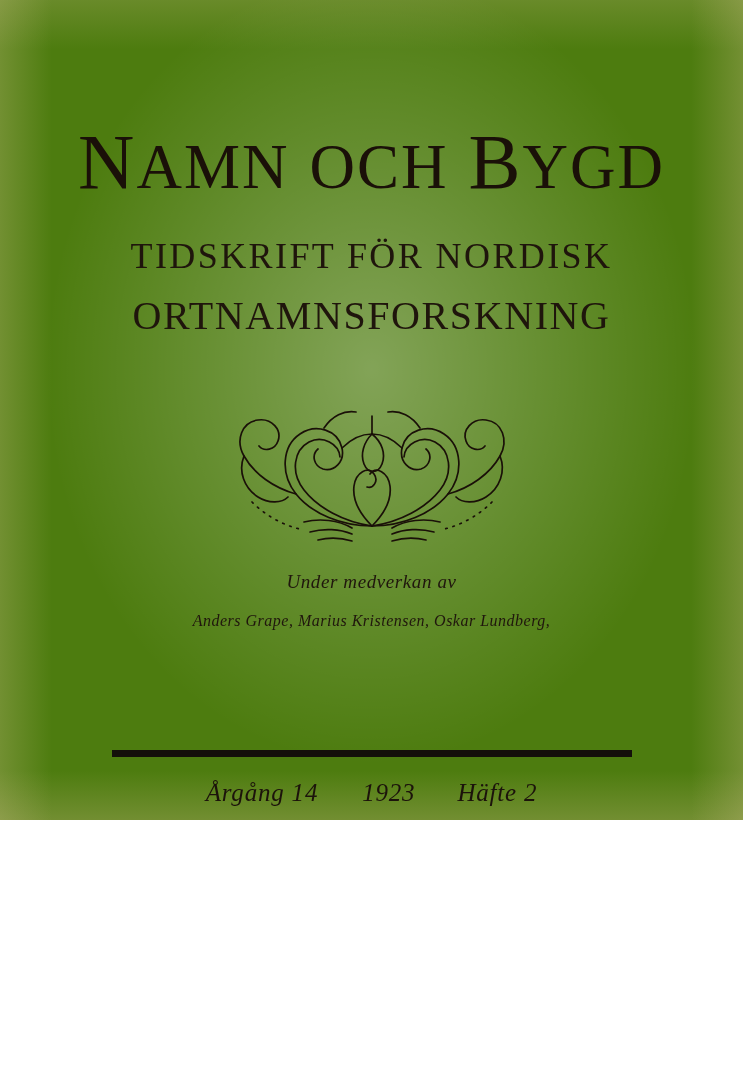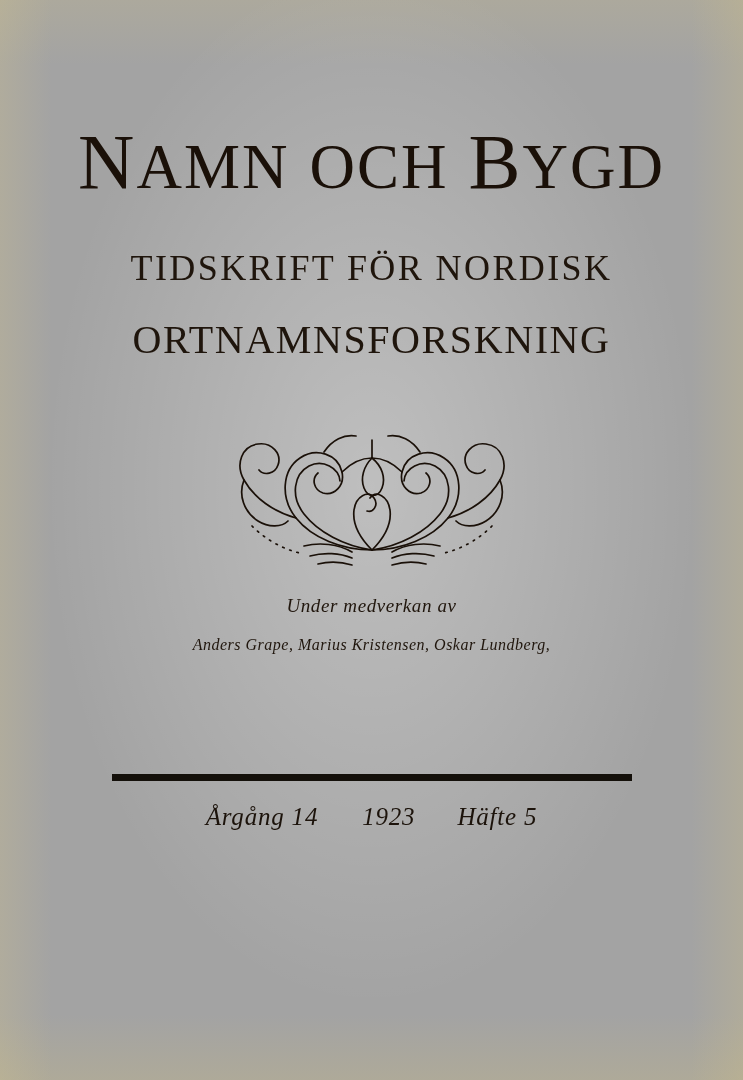--- a/index.html
+++ b/index.html
@@ -10,22 +10,22 @@
   body {
     width: 743px;
     height: 1080px;
     overflow: hidden;
     font-family: "Liberation Serif", serif;
   }
 
   #page {
     position: relative;
     width: 743px;
-    height: 1080px;
-    background: #a3a3a3;
+    height: 820px;
+    background: #4d7c0f;
     box-sizing: border-box;
     overflow: hidden;
   }
 
   
   #page::before {
     content: "";
     position: absolute;
     inset: 0;
     pointer-events: none;
@@ -58,21 +58,21 @@
     font-size: 78px;
     line-height: 1;
   }
   .main-title .word-gap {
     display: inline-block;
     width: 20px;
   }
 
   
   .subtitle-1 {
-    margin: 12px;
+    margin: 0;
     padding-top: 34px;
     font-family: "Liberation Serif", serif;
     font-size: 36px;
     letter-spacing: 2.4px;
     color: #1f150c;
     white-space: nowrap;
   }
   .subtitle-2 {
     margin: 0;
     padding-top: 15px;
@@ -214,16 +214,16 @@
       </svg>
     </div>
 
     <div class="credits">
       <p class="credit-line credit-under">Under medverkan av</p>
       <p class="credit-line credit-names">Anders Grape, Marius Kristensen, Oskar Lundberg,</p>
     </div>
 
     <div class="rule"></div>
 
-    <p class="imprint"><span>Årgång 14</span><span class="gap"></span><span>1923</span><span class="gap-2"></span><span>Häfte 5</span></p>
+    <p class="imprint"><span>Årgång 14</span><span class="gap"></span><span>1923</span><span class="gap-2"></span><span>Häfte 2</span></p>
 
   </div>
 </div>
 
 </body></html>

